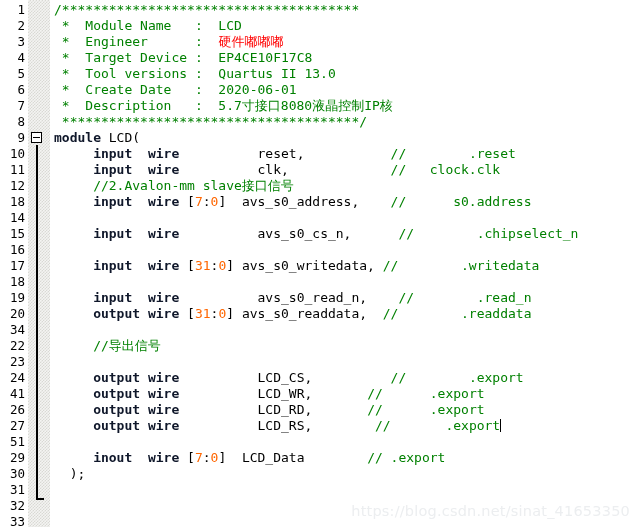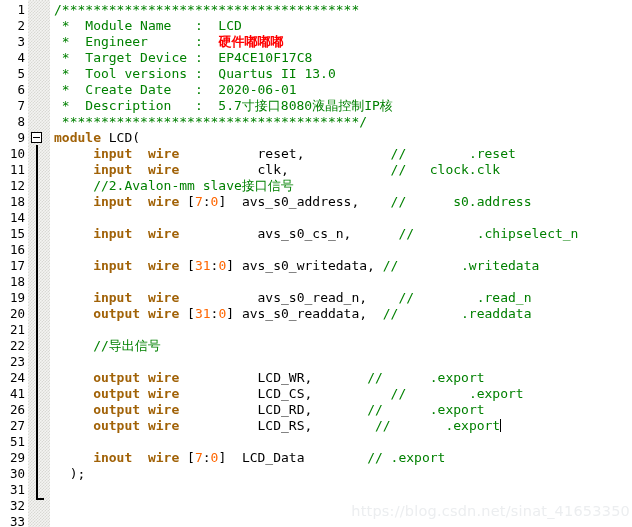--- a/index.html
+++ b/index.html
@@ -107,22 +107,22 @@
     height: 16px;
     line-height: 16px;
     font-size: 13px;
     white-space: pre;
     font-family: "DejaVu Sans Mono", "Liberation Mono", monospace;
     color: #000000;
   }
 
   
   .t-comment  { color: #008000; }
-  .t-cjk-red  { color: #ff0000; font-weight: bold; }
-  .t-keyword  { color: #a16207; font-weight: bold; }
+  .t-cjk-red  { color: #ff0000; }
+  .t-keyword  { color: #0f172a; font-weight: bold; }
   .t-plain    { color: #000000; }
   .t-number   { color: #ff6600; }
   .t-punct    { color: #000000; }
 
   
   .caret {
     display: inline-block;
     width: 1px;
     height: 13px;
     background: #000000;
@@ -163,21 +163,21 @@
     <div class="ln">11</div>
     <div class="ln">12</div>
     <div class="ln">18</div>
     <div class="ln">14</div>
     <div class="ln">15</div>
     <div class="ln">16</div>
     <div class="ln">17</div>
     <div class="ln">18</div>
     <div class="ln">19</div>
     <div class="ln">20</div>
-    <div class="ln">21</div>
+    <div class="ln">34</div>
     <div class="ln">22</div>
     <div class="ln">23</div>
     <div class="ln">24</div>
     <div class="ln">41</div>
     <div class="ln">26</div>
     <div class="ln">27</div>
     <div class="ln">51</div>
     <div class="ln">29</div>
     <div class="ln">30</div>
     <div class="ln">31</div>
@@ -236,23 +236,23 @@
     <div class="code-line"><span class="t-plain">     </span><span class="t-keyword">input</span><span class="t-plain">  </span><span class="t-keyword">wire</span><span class="t-plain">          </span><span class="t-plain">avs_s0_read_n,</span><span class="t-plain">    </span><span class="t-comment">//</span><span class="t-comment">        </span><span class="t-comment">.read_n</span></div>
 
     <div class="code-line"><span class="t-plain">     </span><span class="t-keyword">output</span><span class="t-plain"> </span><span class="t-keyword">wire</span><span class="t-plain"> </span><span class="t-punct">[</span><span class="t-number">31</span><span class="t-punct">:</span><span class="t-number">0</span><span class="t-punct">]</span><span class="t-plain"> </span><span class="t-plain">avs_s0_readdata,</span><span class="t-plain">  </span><span class="t-comment">//</span><span class="t-comment">        </span><span class="t-comment">.readdata</span></div>
 
     <div class="code-line"><span class="t-plain"> </span></div>
 
     <div class="code-line"><span class="t-plain">     </span><span class="t-comment">//导出信号</span></div>
 
     <div class="code-line"><span class="t-plain"> </span></div>
 
+    <div class="code-line"><span class="t-plain">     </span><span class="t-keyword">output</span><span class="t-plain"> </span><span class="t-keyword">wire</span><span class="t-plain">          </span><span class="t-plain">LCD_CS,</span><span class="t-plain">          </span><span class="t-comment">//</span><span class="t-comment">        </span><span class="t-comment">.export</span></div>
+
     <div class="code-line"><span class="t-plain">     </span><span class="t-keyword">output</span><span class="t-plain"> </span><span class="t-keyword">wire</span><span class="t-plain">          </span><span class="t-plain">LCD_WR,</span><span class="t-plain">       </span><span class="t-comment">//</span><span class="t-comment">      </span><span class="t-comment">.export</span></div>
-
-    <div class="code-line"><span class="t-plain">     </span><span class="t-keyword">output</span><span class="t-plain"> </span><span class="t-keyword">wire</span><span class="t-plain">          </span><span class="t-plain">LCD_CS,</span><span class="t-plain">          </span><span class="t-comment">//</span><span class="t-comment">        </span><span class="t-comment">.export</span></div>
 
     <div class="code-line"><span class="t-plain">     </span><span class="t-keyword">output</span><span class="t-plain"> </span><span class="t-keyword">wire</span><span class="t-plain">          </span><span class="t-plain">LCD_RD,</span><span class="t-plain">       </span><span class="t-comment">//</span><span class="t-comment">      </span><span class="t-comment">.export</span></div>
 
     <div class="code-line"><span class="t-plain">     </span><span class="t-keyword">output</span><span class="t-plain"> </span><span class="t-keyword">wire</span><span class="t-plain">          </span><span class="t-plain">LCD_RS,</span><span class="t-plain">        </span><span class="t-comment">//</span><span class="t-comment">       </span><span class="t-comment">.export</span><span class="caret"></span></div>
 
     <div class="code-line"><span class="t-plain"> </span></div>
 
     <div class="code-line"><span class="t-plain">     </span><span class="t-keyword">inout</span><span class="t-plain">  </span><span class="t-keyword">wire</span><span class="t-plain"> </span><span class="t-punct">[</span><span class="t-number">7</span><span class="t-punct">:</span><span class="t-number">0</span><span class="t-punct">]</span><span class="t-plain">  </span><span class="t-plain">LCD_Data</span><span class="t-plain">        </span><span class="t-comment">//</span><span class="t-comment"> </span><span class="t-comment">.export</span></div>
 
     <div class="code-line"><span class="t-plain">  </span><span class="t-plain">);</span></div>

